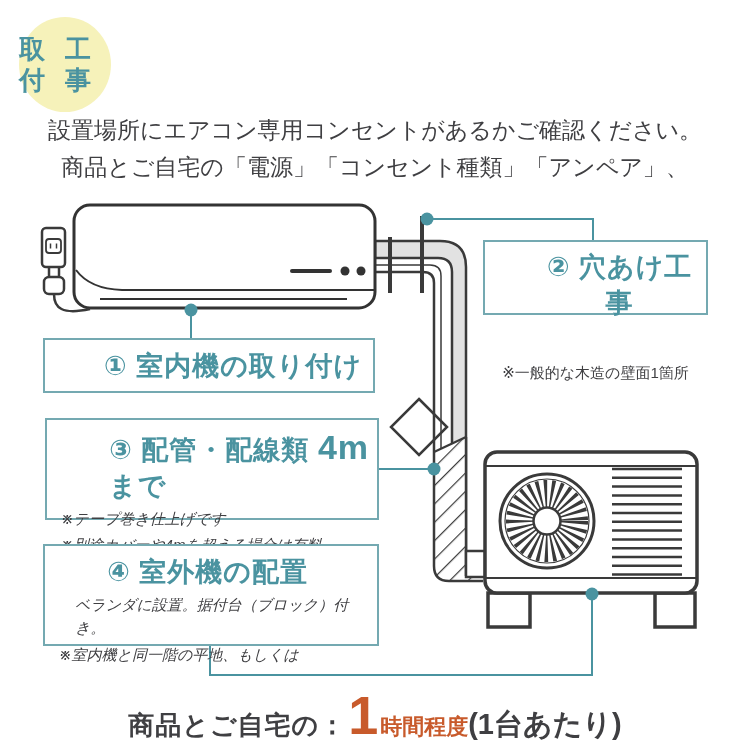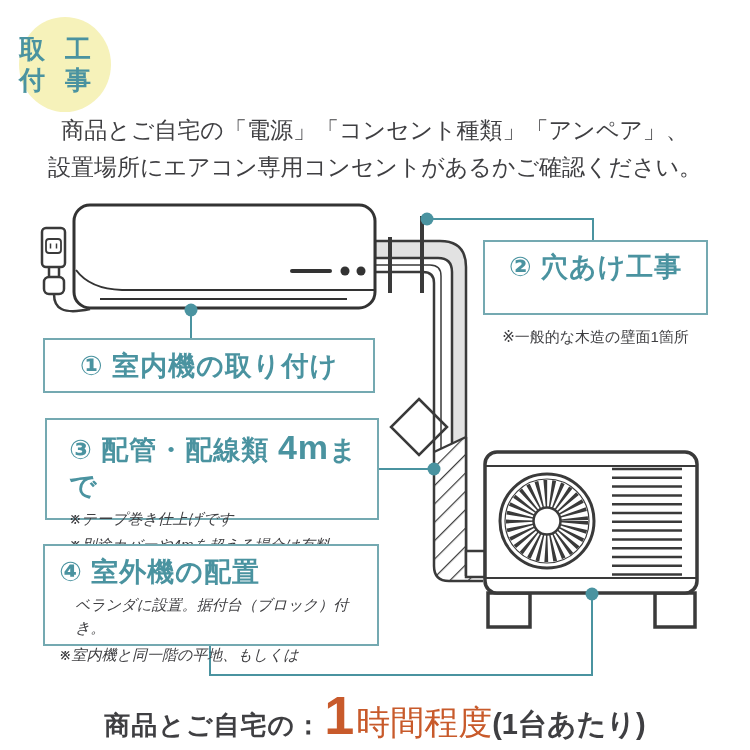--- a/index.html
+++ b/index.html
@@ -19,50 +19,50 @@
     background:var(--badge-bg);display:flex;flex-direction:row;justify-content:center;
     align-items:center;z-index:3;}
   .badge span{color:var(--accent);font-size:26px;font-weight:700;line-height:1.18;letter-spacing:1px;}
 
   .intro{position:absolute;left:0;top:112px;width:750px;text-align:center;
     font-size:23px;line-height:37px;font-weight:500;color:var(--text-dark);}
 
   .diagram-svg{position:absolute;left:0;top:0;width:750px;height:750px;}
 
   .step-box{position:absolute;background:#fff;border:2px solid var(--box-border);}
-  .step-title{color:var(--accent);font-weight:700;font-size:27px;letter-spacing:1px;}
+  .step-title{color:var(--accent);font-weight:700;font-size:27px;letter-spacing:1px;margin-left:48px;}
   .step-title .em{font-size:34px;}
   .step-note{color:var(--text-dark);font-size:15px;font-weight:500;line-height:1.55;margin-top:40px;}
   .box1{left:43px;top:338px;width:332px;height:55px;display:flex;align-items:center;justify-content:center;}
   .box2{left:483px;top:240px;width:225px;height:75px;text-align:center;padding-top:7px;}
-  .box3{left:45px;top:418px;width:334px;height:102px;padding:8px 0 0 22px;}
+  .box3{left:45px;top:418px;width:334px;height:102px;padding:8px 0 0 14px;}
   .box4{left:43px;top:544px;width:336px;height:102px;padding:8px 0 0 14px;}
   .box3 .step-note,.box4 .step-note{margin-top:3px;font-style:italic;}
   .note-indent{display:block;margin-left:16px;}
 
   .footer{position:absolute;left:0;top:684px;width:750px;display:flex;
     justify-content:center;align-items:baseline;}
   .footer .prefix{font-size:26px;font-weight:700;color:var(--text-dark);letter-spacing:1px;}
   .footer .big{font-size:54px;font-weight:700;color:var(--orange);margin:0 2px;}
-  .footer .hl{font-size:34px;font-weight:400;color:var(--orange);}
+  .footer .hl{font-size:22px;font-weight:700;color:var(--orange);}
   .footer .suffix{font-size:29px;font-weight:700;color:var(--text-dark);}
 </style>
 </head>
 <body>
 
 <div class="canvas">
 
   <div class="badge">
     <span>取付</span>
     <span>工事</span>
   </div>
 
   <div class="intro">
+    <div>設置場所にエアコン専用コンセントがあるかご確認ください。</div>
     <div>商品とご自宅の「電源」「コンセント種類」「アンペア」、</div>
-    <div>設置場所にエアコン専用コンセントがあるかご確認ください。</div>
   </div>
 
   <svg class="diagram-svg" viewBox="0 0 750 750">
     <defs>
       <pattern id="tape" width="13" height="13" patternUnits="userSpaceOnUse" patternTransform="rotate(45)">
         <rect width="13" height="13" fill="#ffffff"></rect>
         <line x1="0" y1="0" x2="0" y2="13" stroke="#3a3a3a" stroke-width="2.4"></line>
       </pattern>
     </defs>
 

